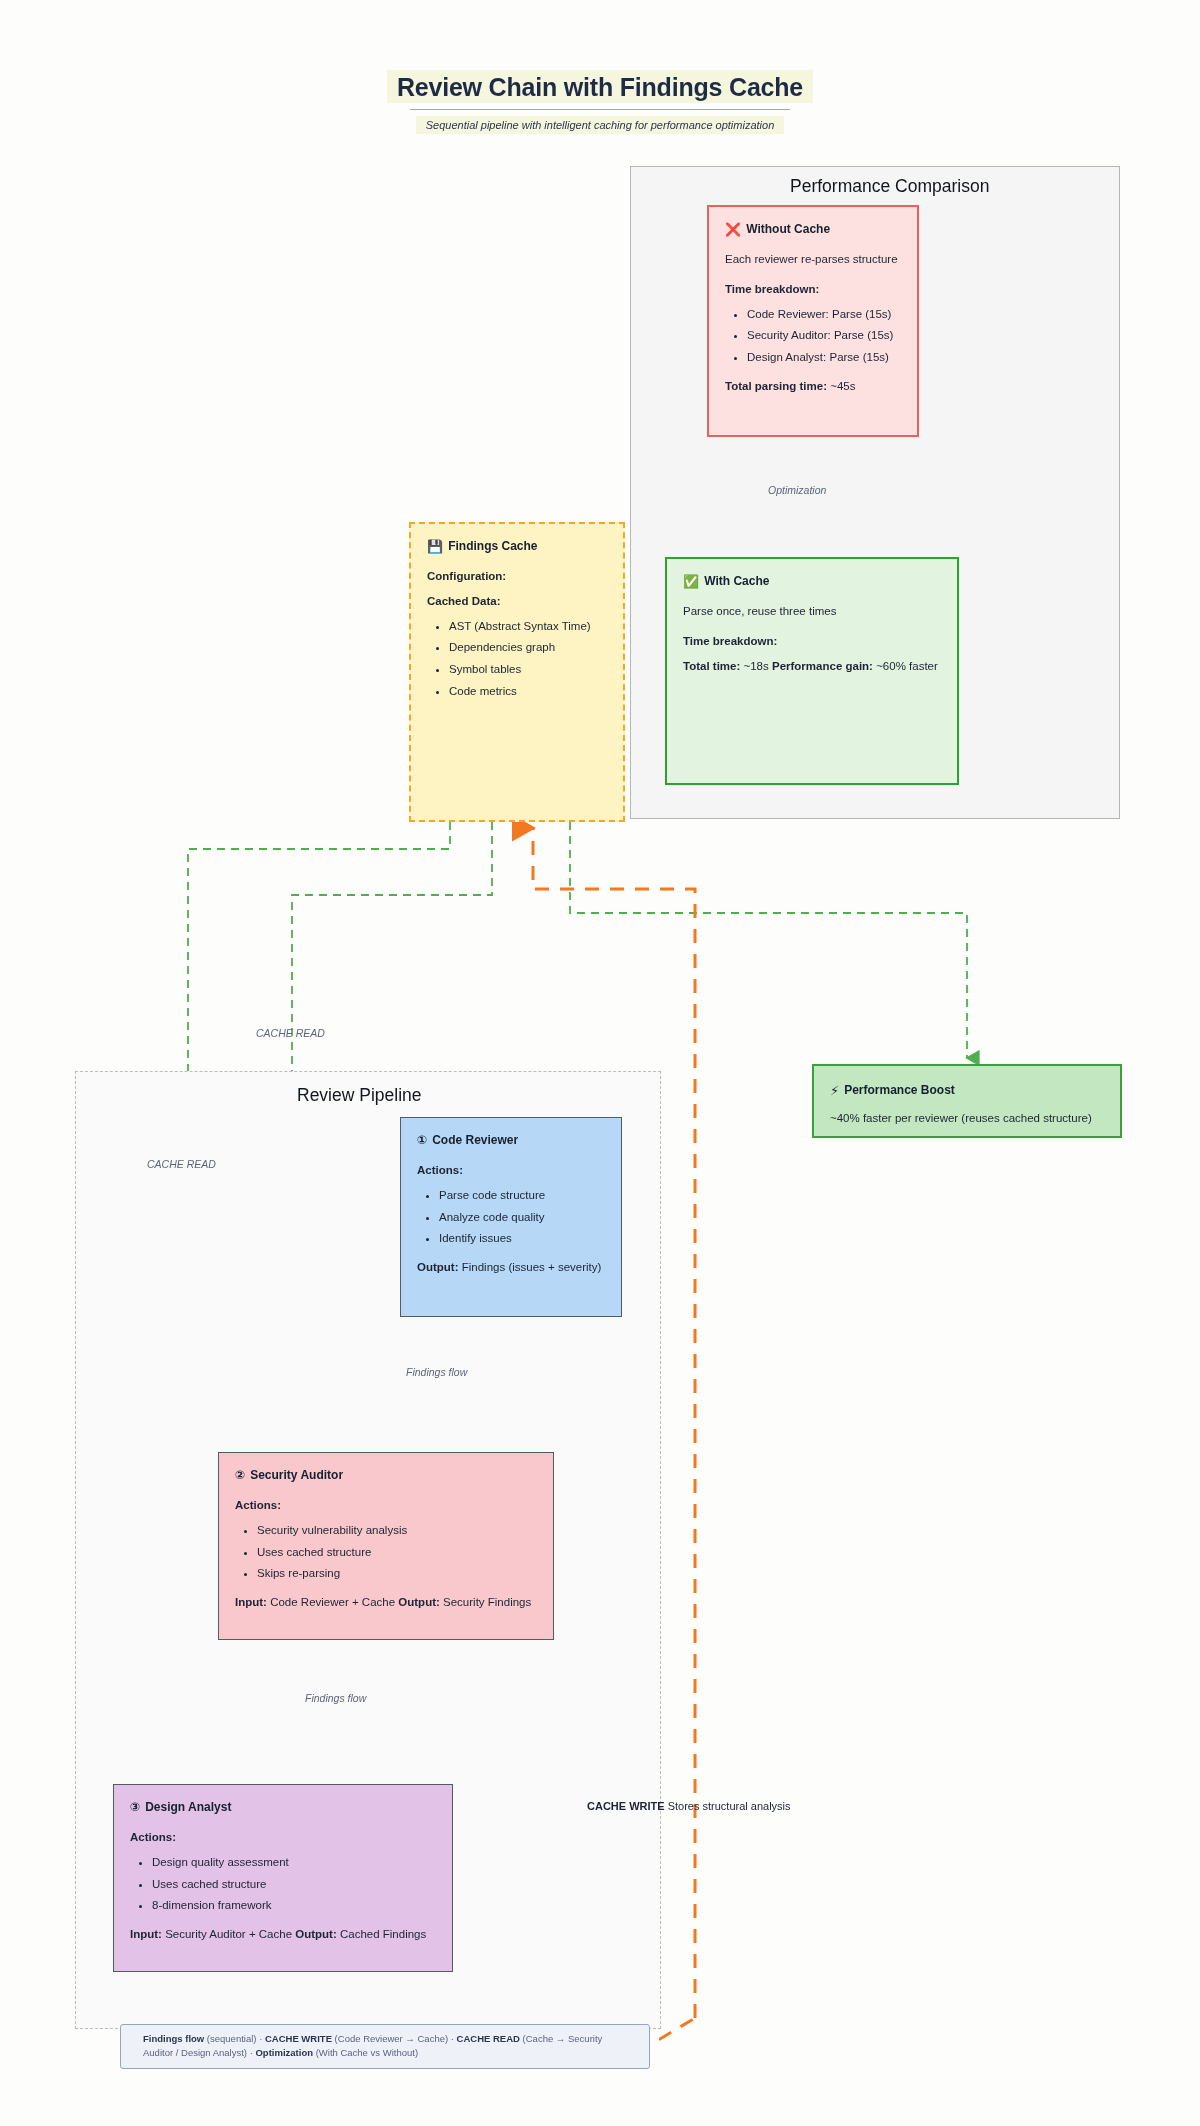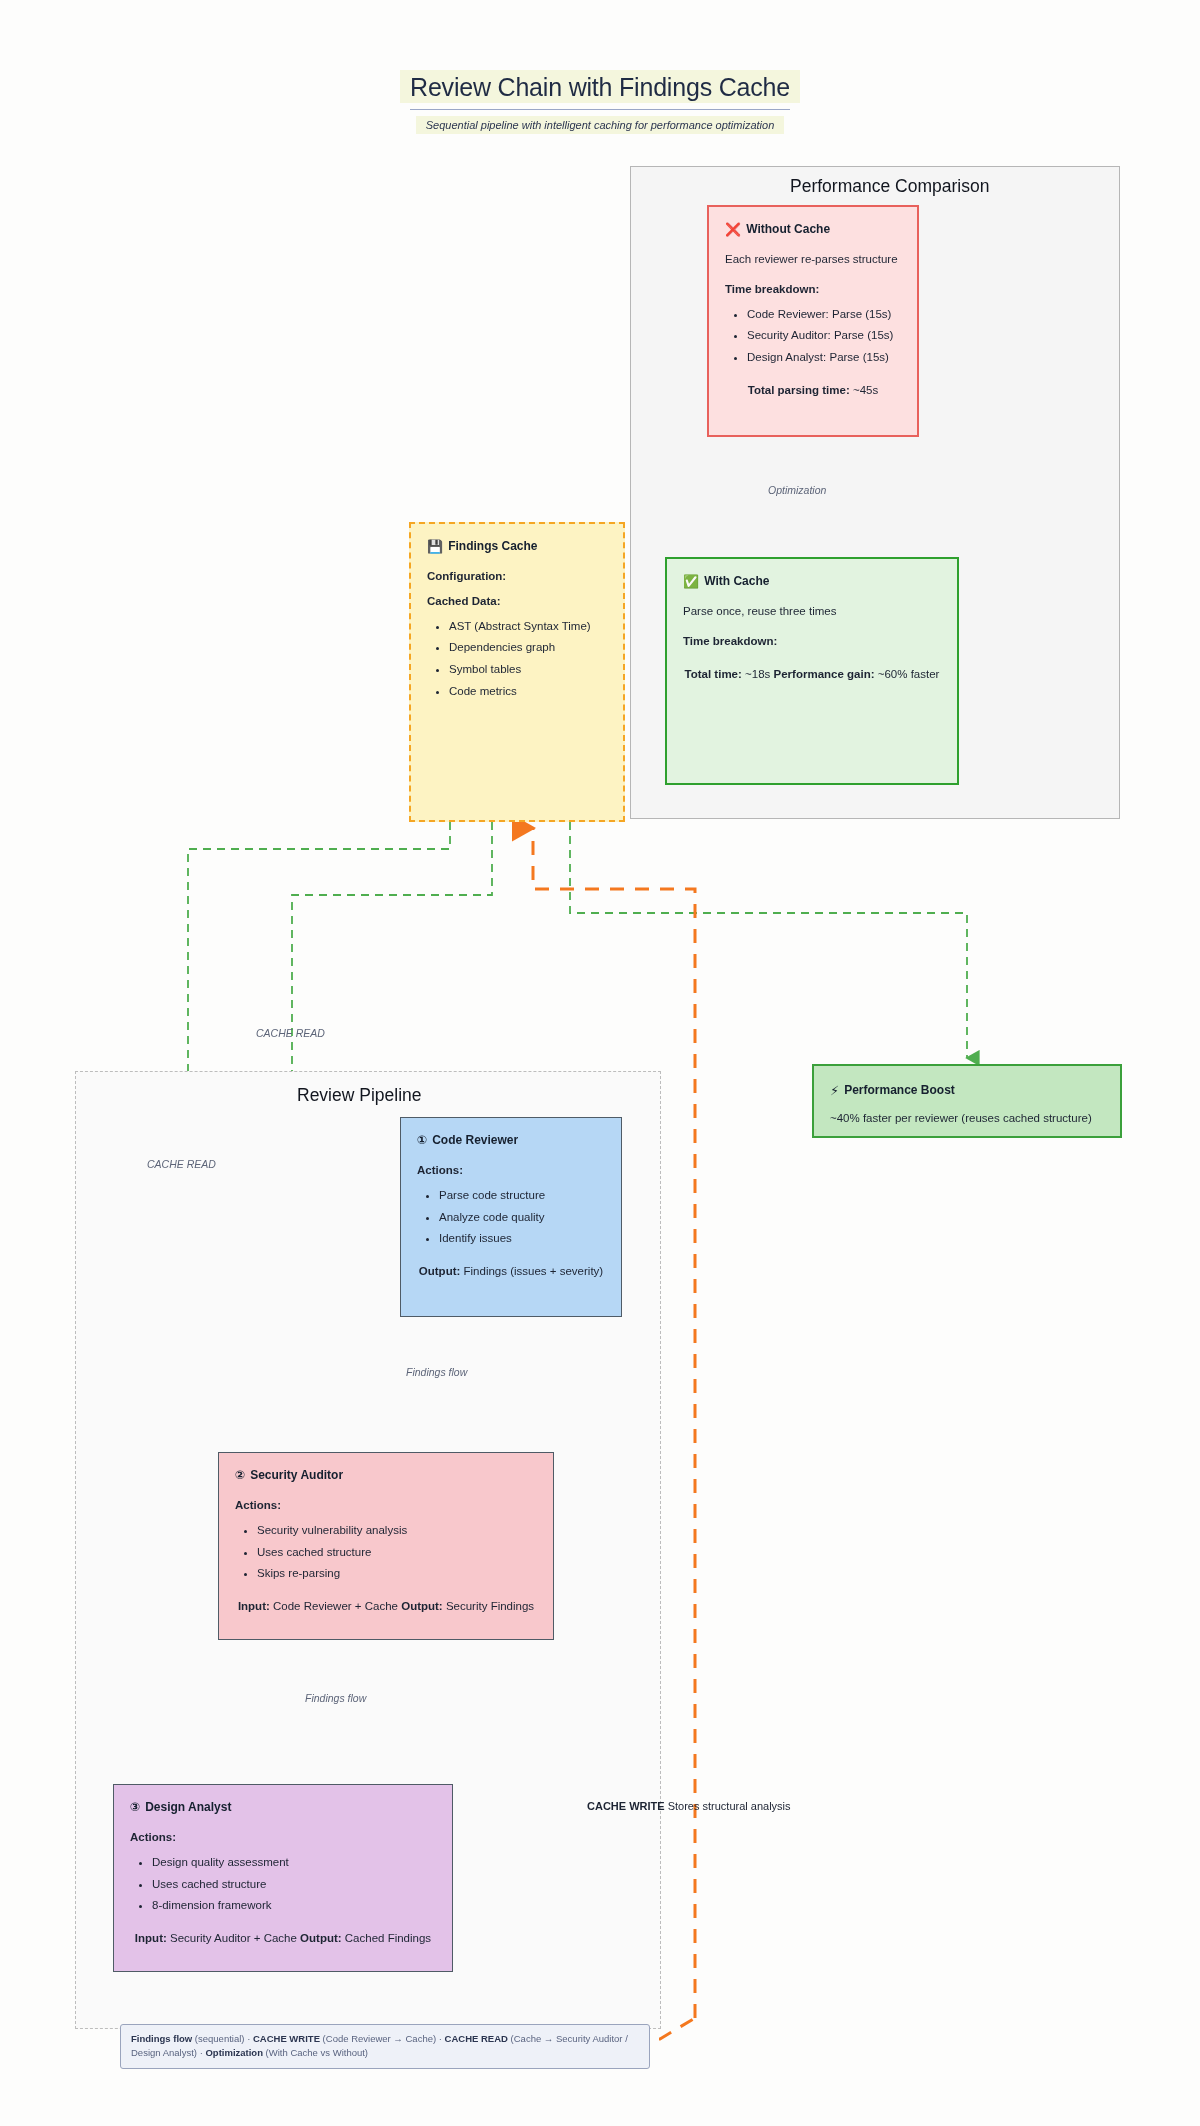--- a/index.html
+++ b/index.html
@@ -25,21 +25,21 @@
   
   #title-wrap {
     position: absolute;
     left: 0; top: 70px;
     width: 1200px;
     text-align: center;
   }
   #title-band { display: inline-block; background: #f4f6dd; padding: 3px 10px 1px 10px; }
   #diagram-title {
     font-size: 25px;
-    font-weight: normal;
+    font-weight: bold;
     color: #1f2b44;
     letter-spacing: -0.2px;
     white-space: nowrap;
   }
   #title-rule {
     width: 380px;
     height: 1px;
     background: #9aa7c7;
     margin: 6px auto 0 auto;
   }
@@ -65,21 +65,21 @@
     color: #16202f;
     margin-bottom: 13px;
     display: flex;
     align-items: center;
     gap: 5px;
   }
   .node .nhead .emoji { font-size: 13px; line-height: 1; }
   .node .lbl { font-weight: bold; display: block; margin: 0 0 8px 0; }
   .node ul { margin: 0 0 12px 0; padding-left: 22px; }
   .node li { margin: 0 0 5px 0; }
-  .node .foot { margin-top: 16px; text-align: center; }
+  .node .foot { margin-top: 8px; }
   .node .foot b { font-weight: bold; }
   .node p { margin: 0 0 13px 0; }
 
   
   .cluster {
     position: absolute;
     background: #f5f5f5;
     border: 1px solid #b6b6b6;
   }
   .cluster-title {
@@ -132,21 +132,21 @@
   .edge-label.strong b { font-weight: bold; }
 
   
   #legend {
     position: absolute;
     left: 120px; top: 2024px;
     width: 530px;
     background: #eef1f8;
     border: 1px solid #9aa4bd;
     border-radius: 3px;
-    padding: 7px 10px;
+    padding: 7px 22px;
     font-size: 9.5px;
     line-height: 1.5;
     color: #5a6480;
   }
   #legend b { color: #2b3550; }
 </style>
 </head>
 <body>
 
 <div id="page">

